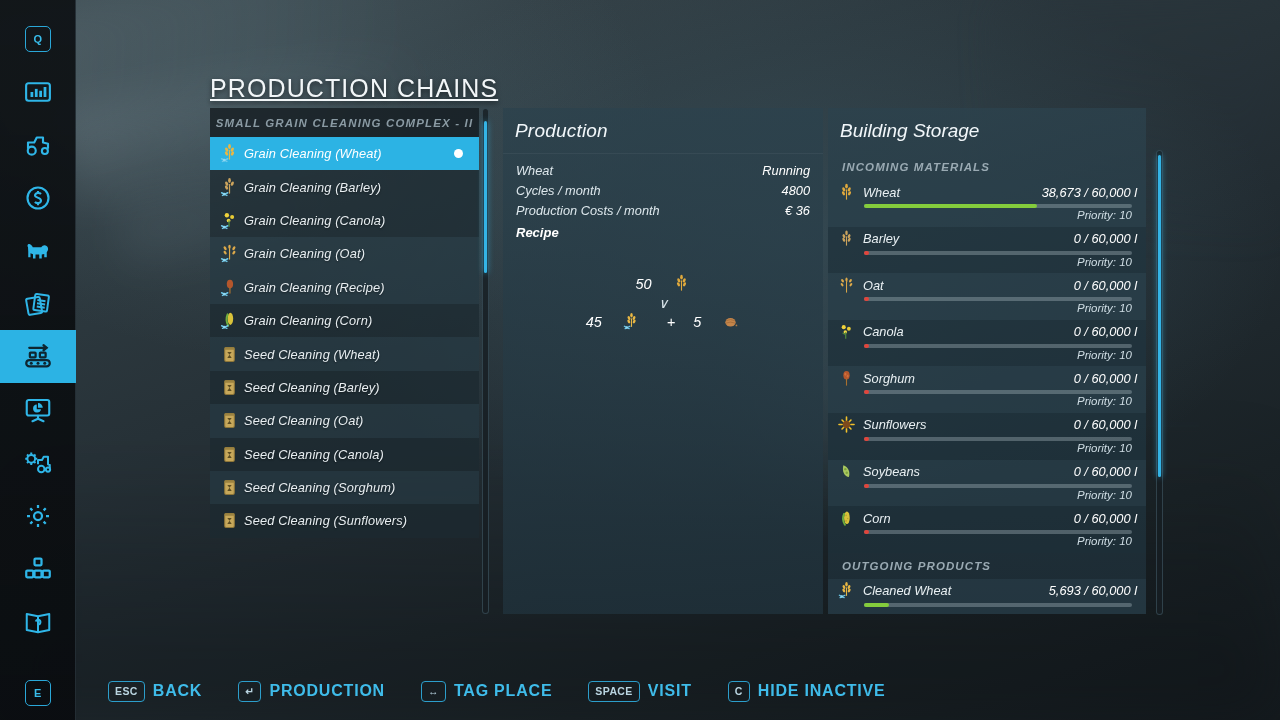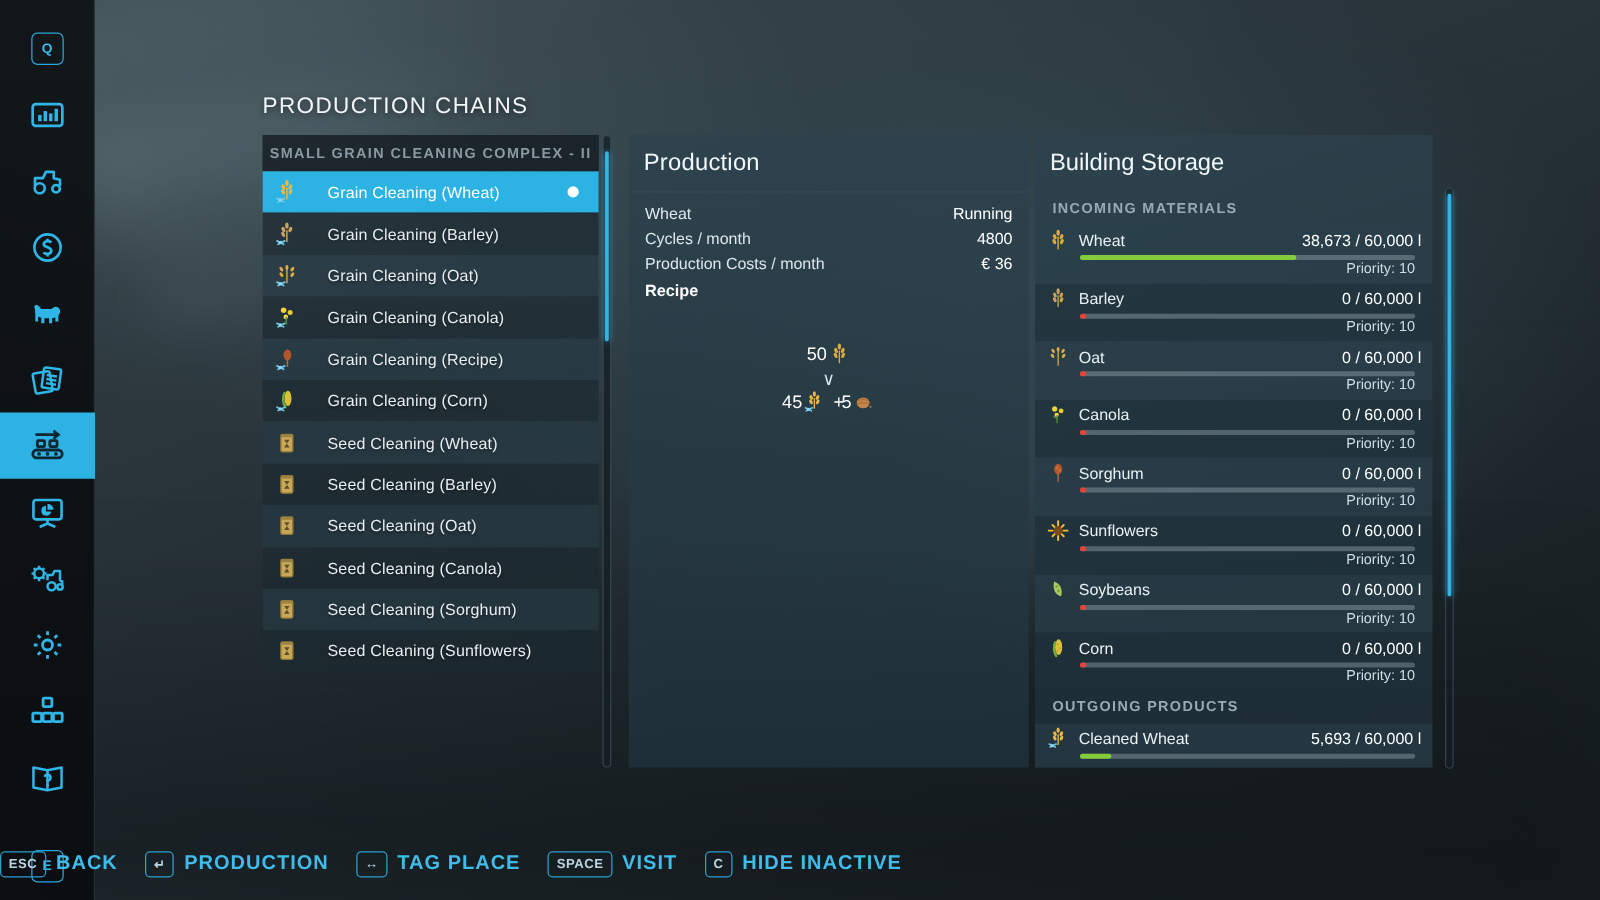--- a/index.html
+++ b/index.html
@@ -41,45 +41,46 @@
   .rail-keycap {
     width: 26px; height: 26px; border: 1.5px solid #2aa7d8; border-radius: 5px;
     display: flex; align-items: center; justify-content: center;
     font-size: 11px; font-weight: bold; color: #39bdeb; letter-spacing: .5px;
   }
   #rail-bottom { position: absolute; left: 0; bottom: 14px; width: 76px; display: flex; justify-content: center; }
 
   
   #page-title {
     position: absolute; left: 210px; top: 74px;
-    font-size: 18px; letter-spacing: 1.1px; color: #f2f6f8; font-weight: 400;
+    font-size: 25px; letter-spacing: 1.1px; color: #f2f6f8; font-weight: 400;
     text-shadow: 0 2px 5px rgba(0,0,0,.55);
     z-index: 5;
-  }
-
-  
-  .panel { position: absolute; z-index: 5; }
+    text-decoration: underline;
+  }
+
+  
+  .panel { position: absolute; z-index: 5; font-style: italic; }
 
   
   #list-panel { left: 210px; top: 108px; width: 269px; height: 506px; }
   #list-header {
     height: 29px; background: rgba(20,28,33,.80);
     display: flex; align-items: center; justify-content: center;
     font-size: 11.5px; font-weight: bold; letter-spacing: 1.15px; color: #8a9aa3;
     overflow: hidden; white-space: nowrap;
   }
   #list-rows { height: 477px; overflow: hidden; }
   .lrow {
     height: 33.4px; display: flex; align-items: center; padding-left: 9px; position: relative;
     background: rgba(37,57,66,.72);
   }
   .lrow.alt { background: rgba(28,41,48,.72); }
   .lrow.selected { background: #2cb3e4; }
   .lrow .lname {
-    font-size: 12.8px; color: #e8eef1; margin-left: 22px; letter-spacing: .15px;
+    font-size: 12.8px; color: #e8eef1; margin-left: 4px; letter-spacing: .15px;
     white-space: nowrap; text-shadow: 0 1px 2px rgba(0,0,0,.4);
   }
   .lrow.selected .lname { color: #ffffff; text-shadow: none; }
   .lrow .dot-on {
     position: absolute; right: 16px; width: 9px; height: 9px; border-radius: 50%; background: #ffffff;
   }
   .licon { width: 21px; height: 21px; flex: 0 0 21px; }
 
   
   .sbar { position: absolute; width: 7px; border-radius: 4px; background: rgba(22,30,35,.8); border: 1px solid rgba(70,96,110,.55); }
@@ -89,21 +90,21 @@
   #prod-panel { left: 503px; top: 108px; width: 320px; height: 506px;
     background: linear-gradient(180deg, rgba(44,66,77,.80), rgba(32,50,60,.80)); }
   #prod-head { height: 46px; display: flex; align-items: center; padding-left: 12px;
     border-bottom: 1px solid rgba(255,255,255,.05); }
   #prod-head .ttl { font-size: 19px; color: #f2f7fa; letter-spacing: .2px; }
   .prow { display: flex; justify-content: space-between; padding: 0 13px; height: 20px; align-items: center; }
   .prow .k { font-size: 12.8px; color: #dde7ec; }
   .prow .v { font-size: 12.8px; color: #ffffff; }
   #recipe-label { padding: 0 13px; font-size: 13px; font-weight: bold; color: #ffffff; margin-top: 5px; }
   #recipe-box { margin-top: 34px; text-align: center; }
-  .rline { display: flex; align-items: center; justify-content: center; gap: 0; color: #fff; font-size: 14.5px; }
+  .rline { display: flex; align-items: center; justify-content: center; gap: 20px; color: #fff; font-size: 14.5px; }
   .rline .ri { width: 19px; height: 19px; }
   .chev { margin: 5px 0 4px; color: #d7e3e9; font-size: 14px; line-height: 10px; }
 
   
   #store-panel { left: 828px; top: 108px; width: 318px; height: 506px;
     background: linear-gradient(180deg, rgba(44,66,77,.80), rgba(30,47,57,.80)); overflow: hidden; }
   #store-head { height: 46px; display: flex; align-items: center; padding-left: 12px; }
   #store-head .ttl { font-size: 19px; color: #f2f7fa; }
   .sect-label {
     height: 26px; display: flex; align-items: center; padding-left: 14px;
@@ -116,21 +117,21 @@
   .srow .sname { font-size: 12.8px; color: #e9f0f3; margin-left: 7px; }
   .srow .samt { margin-left: auto; font-size: 12.8px; color: #ffffff; white-space: nowrap; }
   .srow .barwrap { position: absolute; left: 36px; right: 14px; top: 24px; height: 4px;
     background: rgba(190,205,212,.32); border-radius: 2px; }
   .srow .barfill { position: absolute; left: 0; top: 0; height: 4px; border-radius: 2px; background: #84cc3c; }
   .srow .barfill.empty { background: #e1453c; }
   .srow .prio { position: absolute; right: 14px; top: 29px; font-size: 11.5px; color: #cfdde4; }
 
   
   #bottom-bar { position: absolute; left: 0; bottom: 0; width: 1280px; height: 58px; z-index: 6;
-    display: flex; align-items: center; gap: 22px; }
+    display: flex; align-items: center; padding-left: 108px; gap: 36px; }
   .hint { display: flex; align-items: center; gap: 8px; }
   .keycap {
     min-width: 22px; height: 21px; padding: 0 6px; border: 1.5px solid #2c9ecb; border-radius: 4px;
     display: flex; align-items: center; justify-content: center;
     font-size: 10.5px; font-weight: bold; color: #b9d4e0; letter-spacing: .4px;
   }
   .hint .hl { font-size: 16px; font-weight: bold; letter-spacing: .8px; color: #3fbcea; }
 </style>
 </head>
 <body>
@@ -323,49 +324,49 @@
                   <ellipse cx="15.2" cy="7.6" rx="1.6" ry="2.6" transform="rotate(25 15.2 7.6)"></ellipse>
                   <ellipse cx="8.6" cy="12" rx="1.6" ry="2.6" transform="rotate(-25 8.6 12)"></ellipse>
                   <rect x="11.3" y="8" width="1.4" height="11" rx=".6"></rect>
                 </g>
                 <path d="M3 18 L9 21 M4 21 L10 18" stroke="#6ec8ea" stroke-width="1.7" stroke-linecap="round" fill="none"></path>
                 <circle cx="6" cy="19.5" r="1.6" fill="#8fd9f2"></circle>
               </g>
             </svg></span>
           <span class="lname">Grain Cleaning (Barley)</span>
         </div>
+        <div class="lrow alt">
+          <span class="licon"><svg width="21" height="21" viewBox="0 0 24 24">
+              <g>
+                <circle cx="9" cy="6" r="2.5" fill="#f0d23a"></circle>
+                <circle cx="15" cy="8" r="2.3" fill="#e8cb35"></circle>
+                <circle cx="11" cy="12" r="2.1" fill="#f2d845"></circle>
+                <path d="M11.5 12 L11.5 19" stroke="#4f8a3c" stroke-width="1.5" fill="none"></path>
+                <path d="M3 18 L9 21 M4 21 L10 18" stroke="#6ec8ea" stroke-width="1.7" stroke-linecap="round" fill="none"></path>
+                <circle cx="6" cy="19.5" r="1.6" fill="#8fd9f2"></circle>
+              </g>
+            </svg></span>
+          <span class="lname">Grain Cleaning (Canola)</span>
+        </div>
         <div class="lrow">
           <span class="licon"><svg width="21" height="21" viewBox="0 0 24 24">
               <g>
                 <g fill="#dda94a">
                   <ellipse cx="7" cy="6" rx="1.4" ry="2.4" transform="rotate(-35 7 6)"></ellipse>
                   <ellipse cx="12" cy="4.4" rx="1.4" ry="2.4"></ellipse>
                   <ellipse cx="17" cy="6" rx="1.4" ry="2.4" transform="rotate(35 17 6)"></ellipse>
                   <ellipse cx="7" cy="11" rx="1.4" ry="2.4" transform="rotate(-35 7 11)"></ellipse>
                   <ellipse cx="17" cy="11" rx="1.4" ry="2.4" transform="rotate(35 17 11)"></ellipse>
                   <rect x="11.4" y="6" width="1.3" height="13" rx=".6"></rect>
                 </g>
                 <path d="M3 18 L9 21 M4 21 L10 18" stroke="#6ec8ea" stroke-width="1.7" stroke-linecap="round" fill="none"></path>
                 <circle cx="6" cy="19.5" r="1.6" fill="#8fd9f2"></circle>
               </g>
             </svg></span>
           <span class="lname">Grain Cleaning (Oat)</span>
-        </div>
-        <div class="lrow alt">
-          <span class="licon"><svg width="21" height="21" viewBox="0 0 24 24">
-              <g>
-                <circle cx="9" cy="6" r="2.5" fill="#f0d23a"></circle>
-                <circle cx="15" cy="8" r="2.3" fill="#e8cb35"></circle>
-                <circle cx="11" cy="12" r="2.1" fill="#f2d845"></circle>
-                <path d="M11.5 12 L11.5 19" stroke="#4f8a3c" stroke-width="1.5" fill="none"></path>
-                <path d="M3 18 L9 21 M4 21 L10 18" stroke="#6ec8ea" stroke-width="1.7" stroke-linecap="round" fill="none"></path>
-                <circle cx="6" cy="19.5" r="1.6" fill="#8fd9f2"></circle>
-              </g>
-            </svg></span>
-          <span class="lname">Grain Cleaning (Canola)</span>
         </div>
         <div class="lrow">
           <span class="licon"><svg width="21" height="21" viewBox="0 0 24 24">
               <g>
                 <ellipse cx="12.5" cy="8" rx="3.6" ry="5" fill="#b4562c"></ellipse>
                 <rect x="11.8" y="12" width="1.4" height="7" rx=".6" fill="#a9702f"></rect>
                 <path d="M3 18 L9 21 M4 21 L10 18" stroke="#6ec8ea" stroke-width="1.7" stroke-linecap="round" fill="none"></path>
                 <circle cx="6" cy="19.5" r="1.6" fill="#8fd9f2"></circle>
               </g>
             </svg></span>

